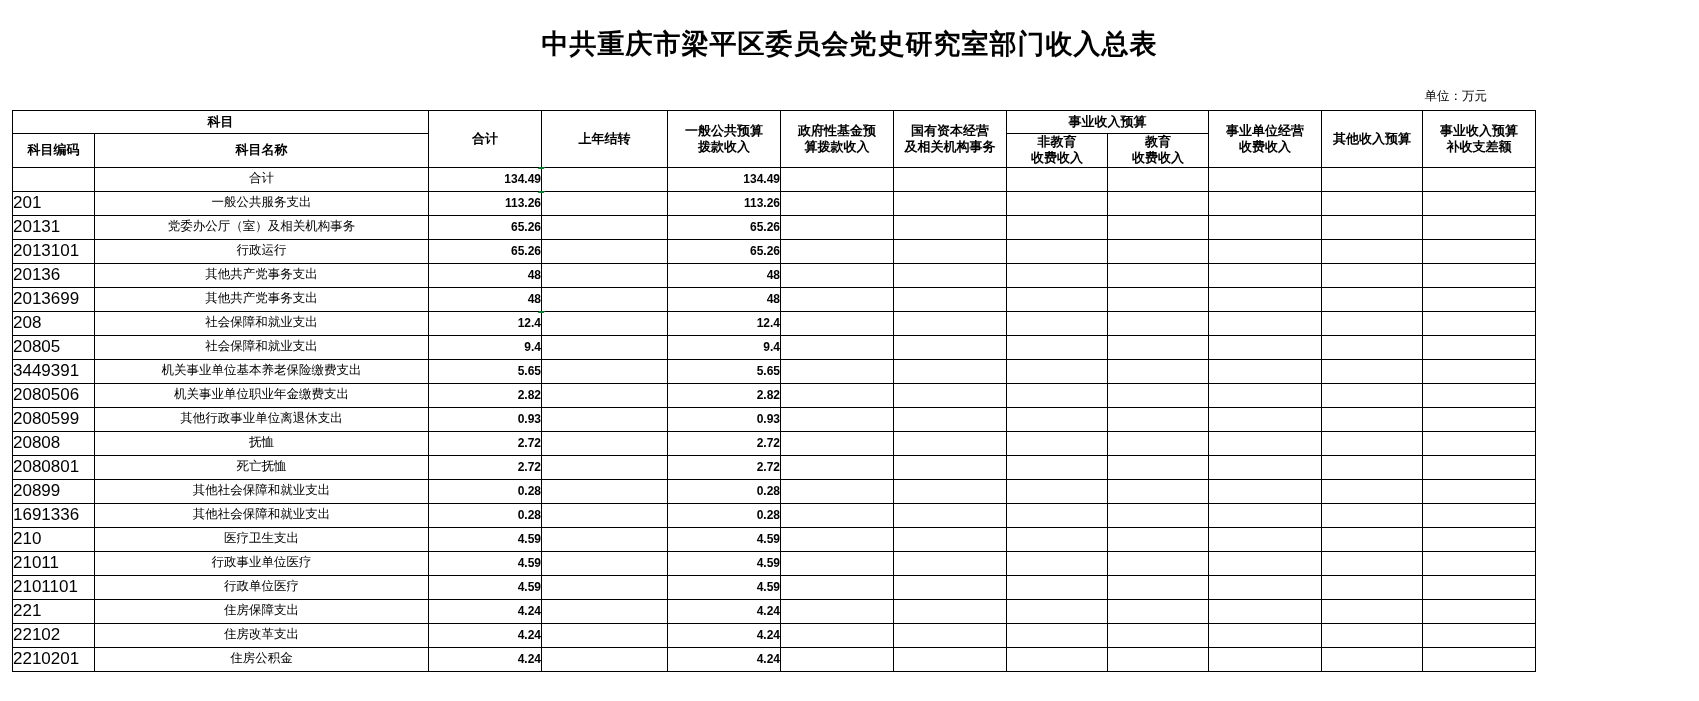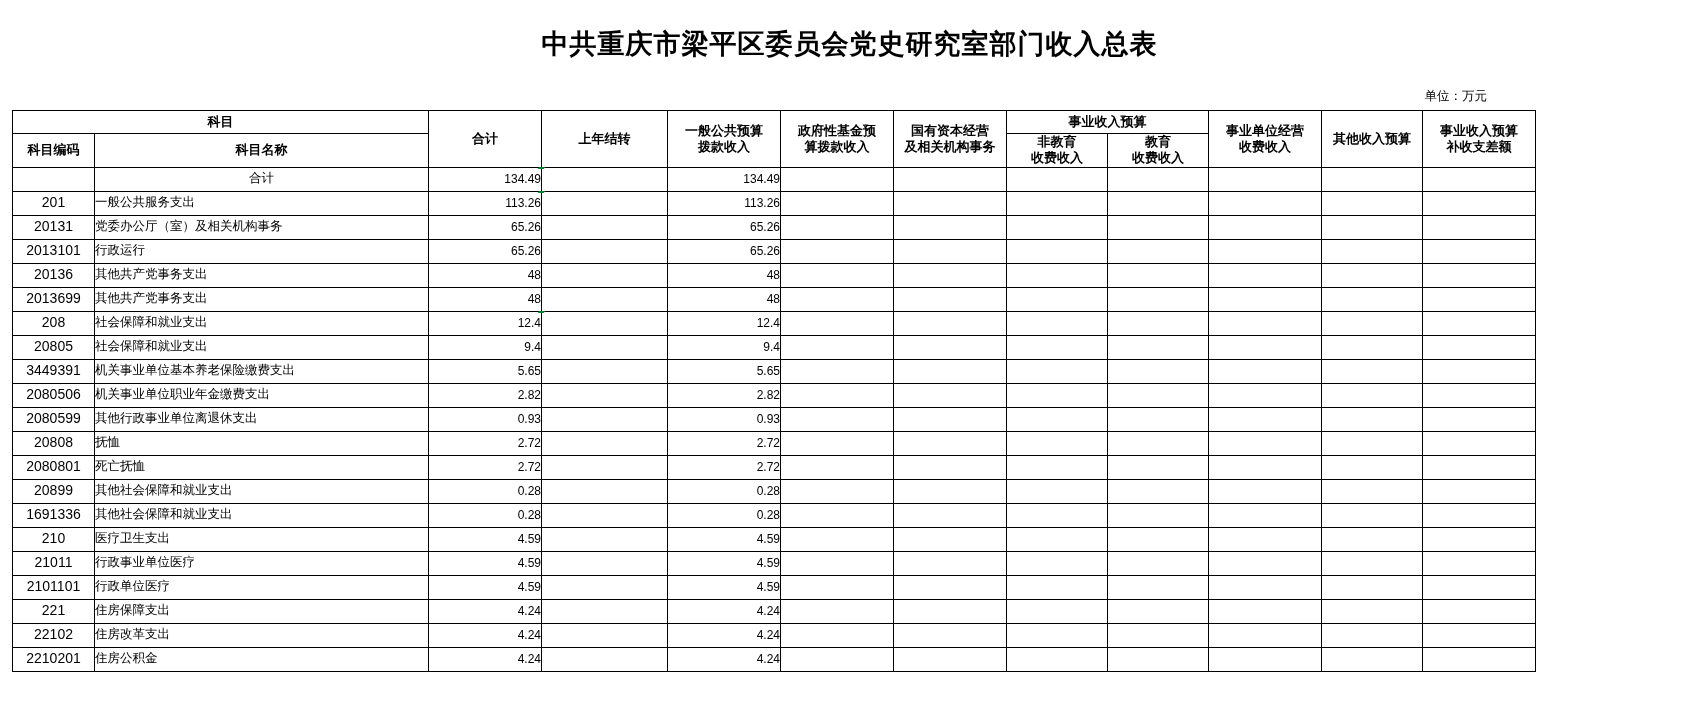--- a/index.html
+++ b/index.html
@@ -61,39 +61,40 @@
     font-family: "Liberation Sans", sans-serif;
   }
   .hdr-cell {
     height: 22px;
     font-size: 13px;
   }
   .hdr-two-line {
     font-size: 13px;
   }
   .row-code {
-    text-align: center;
+    text-align: left;
     padding-right: 6px;
     height: 23px;
-    font-size: 14px;
+    font-size: 17px;
   }
   .row-name {
-    text-align: left;
+    text-align: center;
     height: 23px;
     font-size: 12.5px;
   }
   .row-name.center {
     text-align: center;
     padding-left: 0;
   }
   .num {
     text-align: right;
     padding-right: 34px;
     height: 23px;
     font-size: 12px;
+    font-weight: bold;
   }
   .blank {
     height: 23px;
   }
   .indent-0 { padding-left: 4px; }
   .indent-1 { padding-left: 18px; }
   .indent-2 { padding-left: 32px; margin-left: 32px; }
   .mark {
     position: relative;
   }

